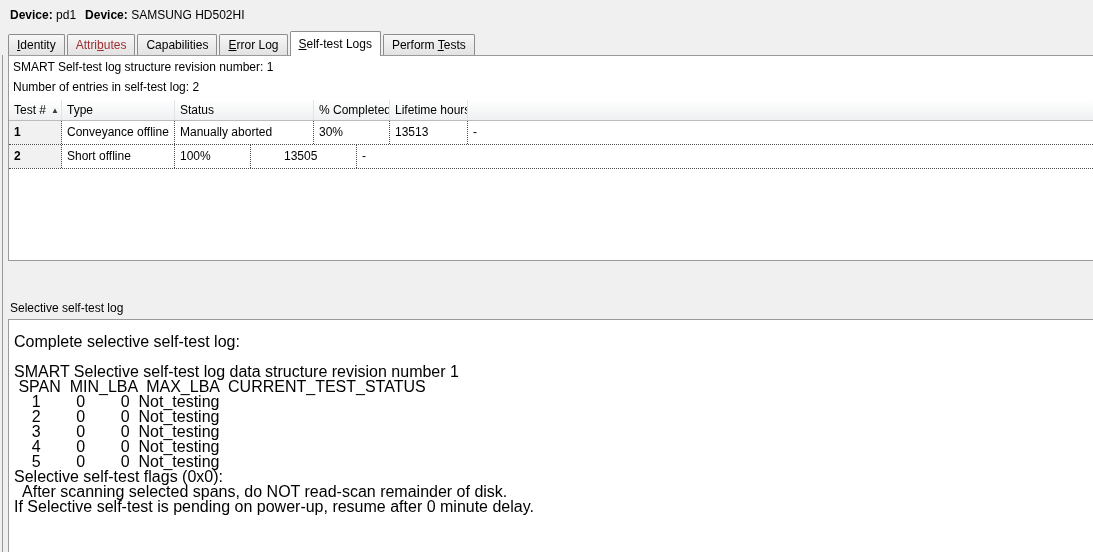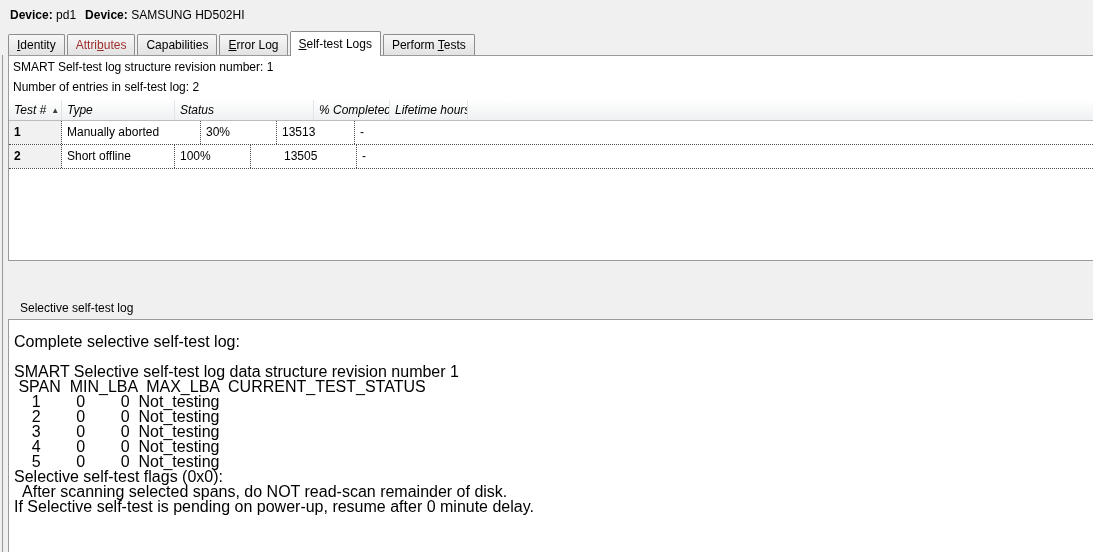--- a/index.html
+++ b/index.html
@@ -50,40 +50,39 @@
   .info-line { position: absolute; left: 4px; white-space: pre; }
   .info-line.l1 { top: 4px; }
   .info-line.l2 { top: 24px; }
 
   
   .table { position: absolute; left: 0; top: 44px; right: 0; }
   .t-header {
     display: flex; height: 21px;
     background: linear-gradient(#ffffff, #eef0f2);
     border-bottom: 1px solid #bcbcbc;
-    font-style: italic;
   }
   .t-hcell {
     line-height: 20px; padding-left: 5px;
     border-right: 1px solid #e2e4e6;
     white-space: nowrap; overflow: hidden; flex: 0 0 auto;
   }
   .t-hcell.last { border-right: none; flex: 1 1 auto; }
   .sort-arrow { font-size: 8px; color: #3c3c3c; margin-left: 5px; vertical-align: 1px; }
   .t-row { display: flex; height: 24px; border-bottom: 1px dotted #4a4a4a; }
   .t-cell {
     line-height: 23px; padding-left: 5px;
     border-right: 1px dotted #4a4a4a;
     white-space: nowrap; overflow: hidden; flex: 0 0 auto;
   }
   .t-cell.last { border-right: none; flex: 1 1 auto; }
   .t-cell.rowhead { background: #f1f1f1; font-weight: bold; }
 
   
-  .frame-label { position: absolute; left: 20px; top: 301px; }
+  .frame-label { position: absolute; left: 10px; top: 301px; }
   .frame-box {
     position: absolute; left: 8px; top: 319px; width: 1085px; height: 233px;
     background: #fff; border: 1px solid #9a9a9a; border-right: none; border-bottom: none;
   }
   .frame-box pre {
     position: absolute; left: 5px; top: 14px;
     font-family: "Liberation Sans", "DejaVu Sans", sans-serif;
     font-size: 16px; line-height: 15px; white-space: pre;
   }
 </style>
@@ -112,20 +111,21 @@
       <div class="t-header">
           <div class="t-hcell" style="width: 53px;">Test #<span class="sort-arrow">▲</span></div>
           <div class="t-hcell" style="width: 113px;">Type</div>
           <div class="t-hcell" style="width: 139px;">Status</div>
           <div class="t-hcell" style="width: 76px;">% Completed</div>
           <div class="t-hcell" style="width: 78px;">Lifetime hours</div>
         </div>
       <div id="table-body">
           <div class="t-row">
             <div class="t-cell rowhead" style="width: 53px;">1</div>
+            <div class="t-cell" style="width: 113px;">Conveyance offline</div>
             <div class="t-cell" style="width: 139px;">Manually aborted</div>
             <div class="t-cell" style="width: 76px;">30%</div>
             <div class="t-cell" style="width: 78px;">13513</div>
             <div class="t-cell last">-</div>
           </div>
           <div class="t-row">
             <div class="t-cell rowhead" style="width: 53px;">2</div>
             <div class="t-cell" style="width: 113px;">Short offline</div>
             <div class="t-cell" style="width: 76px;">100%</div>
             <div class="t-cell" style="width: 78px; margin-left: 28px;">13505</div>

